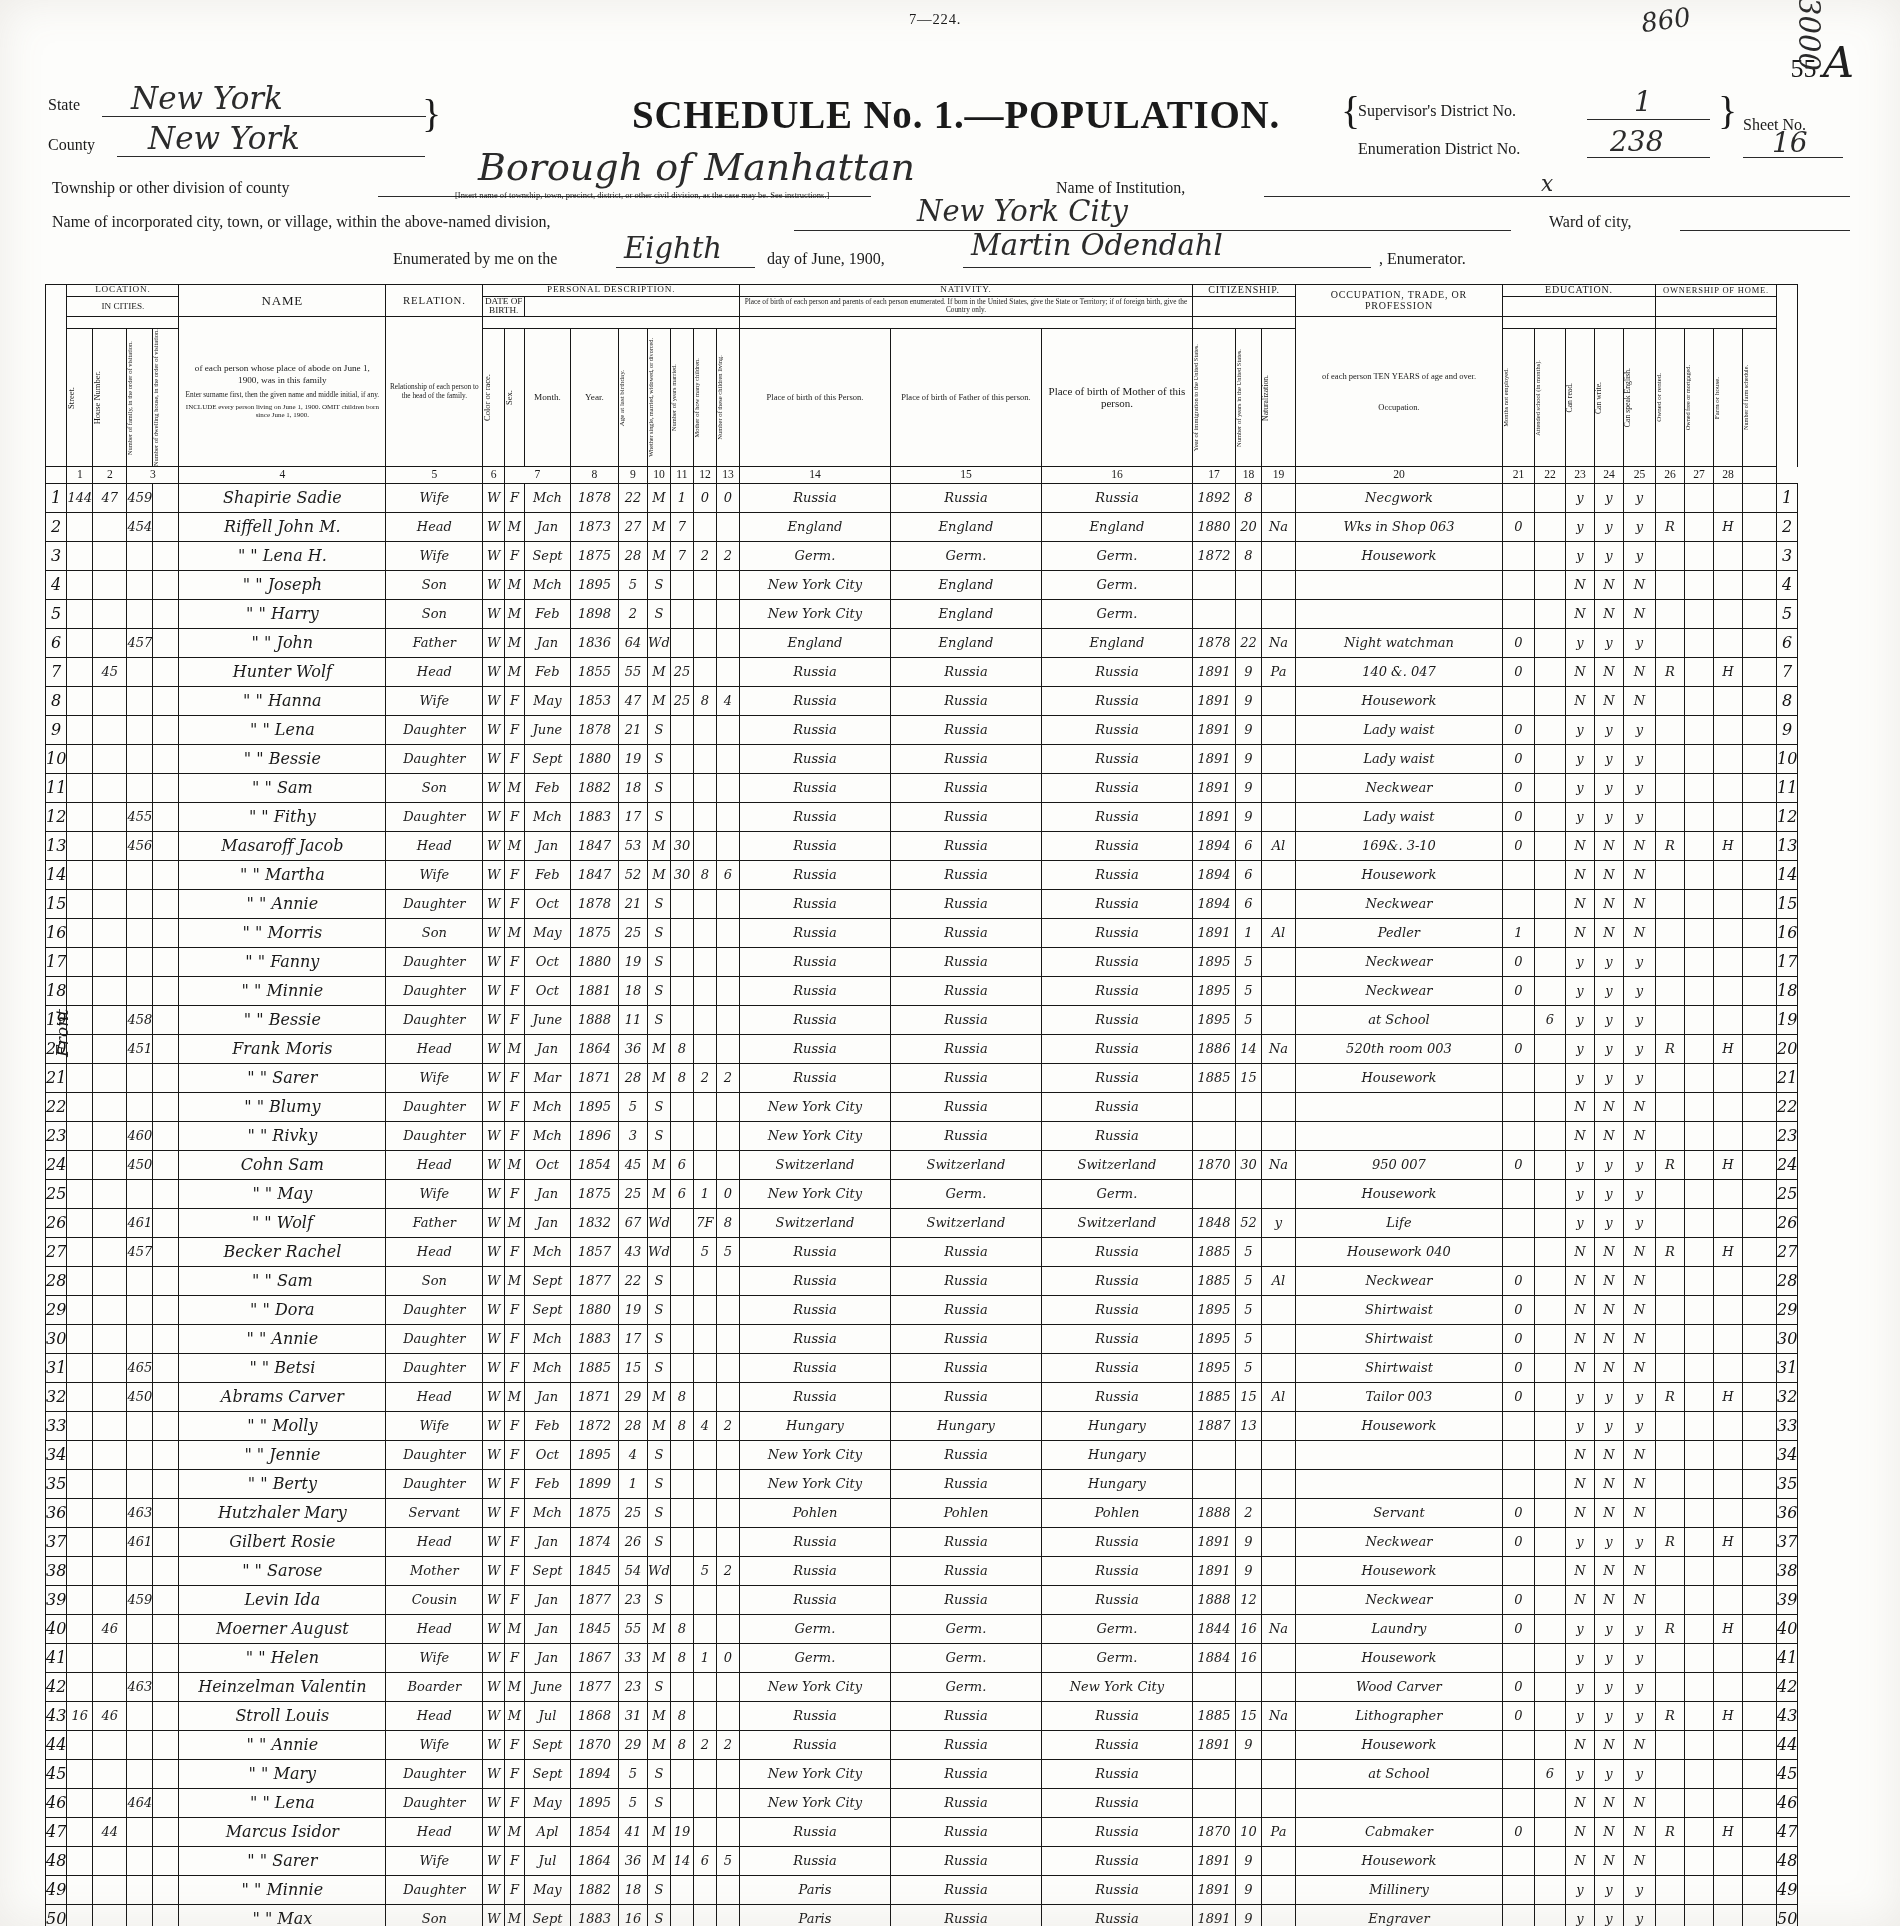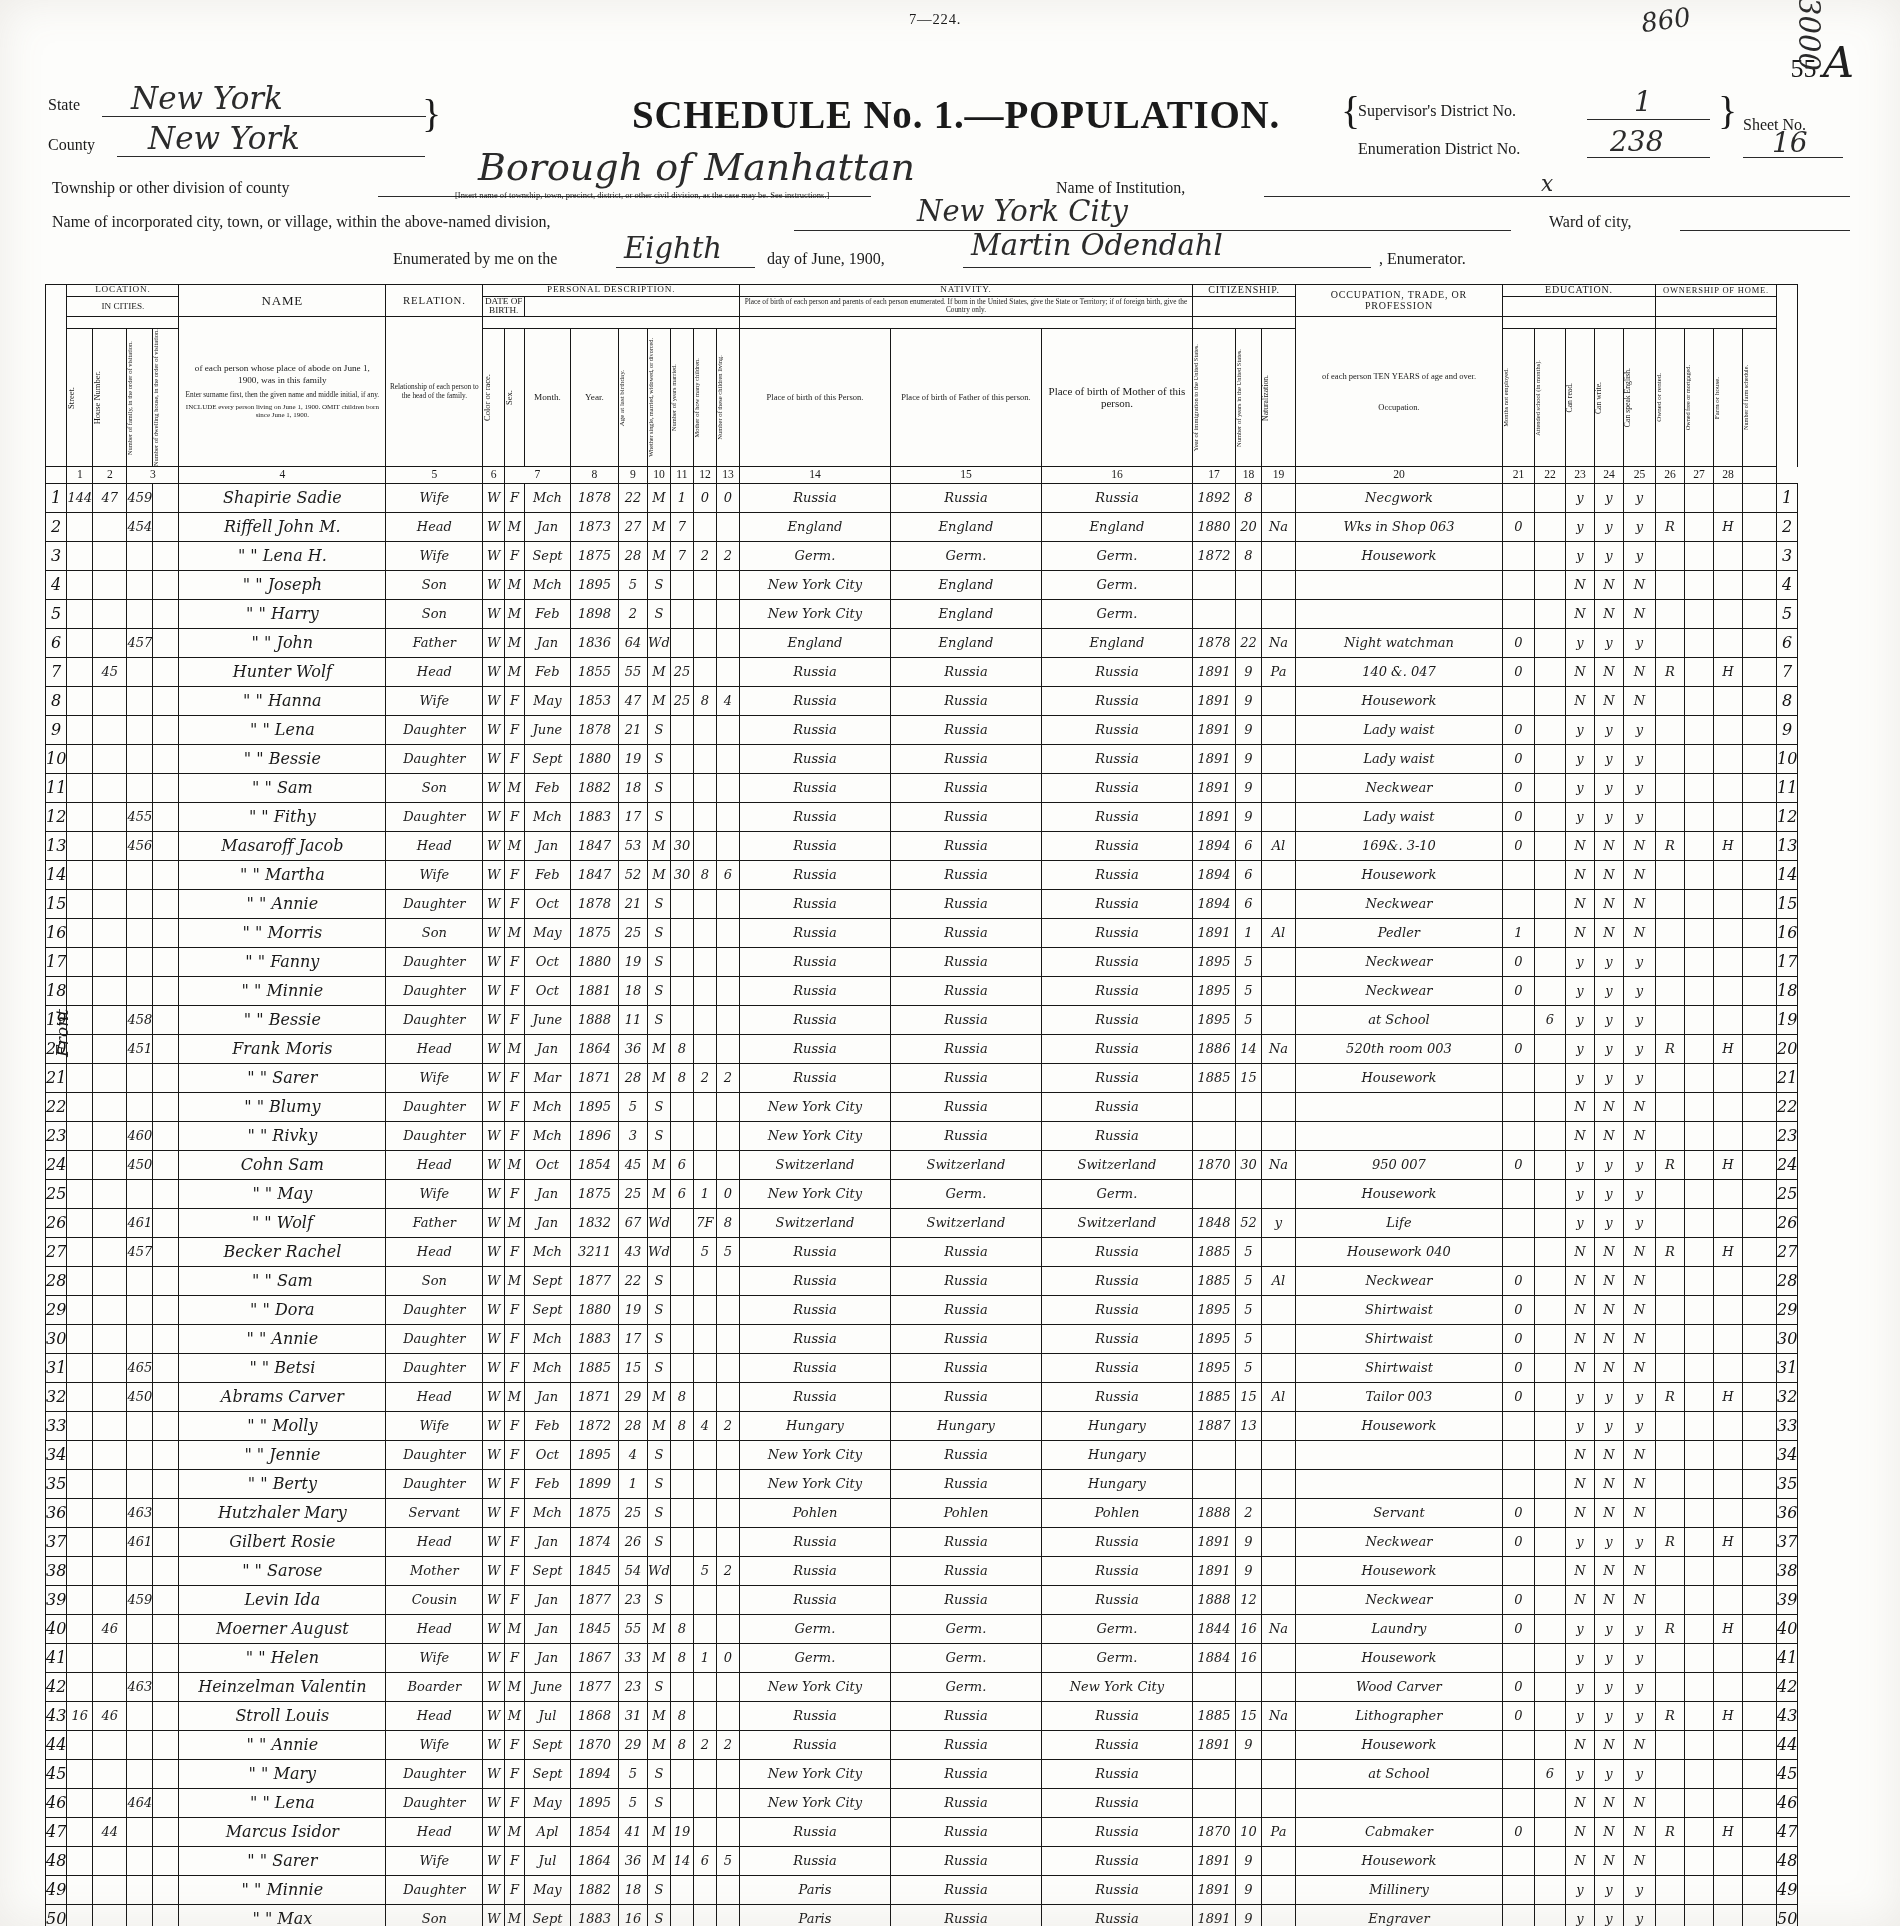--- a/index.html
+++ b/index.html
@@ -1202,21 +1202,21 @@
           <td class="rn">27</td>
           <td class="tiny"></td>
           <td class="tiny"></td>
           <td class="tiny">457</td>
           <td class="tiny"></td>
           <td class="lft">Becker  Rachel</td>
           <td class="lft tiny">Head</td>
           <td class="tiny">W</td>
           <td class="tiny">F</td>
           <td class="tiny">Mch</td>
-          <td class="tiny">3211</td>
+          <td class="tiny">1857</td>
           <td class="tiny">43</td>
           <td class="tiny">Wd</td>
           <td class="tiny"></td>
           <td class="tiny">5</td>
           <td class="tiny">5</td>
           <td class="tiny">Russia</td>
           <td class="tiny">Russia</td>
           <td class="tiny">Russia</td>
           <td class="tiny">1885</td>
           <td class="tiny">5</td>

